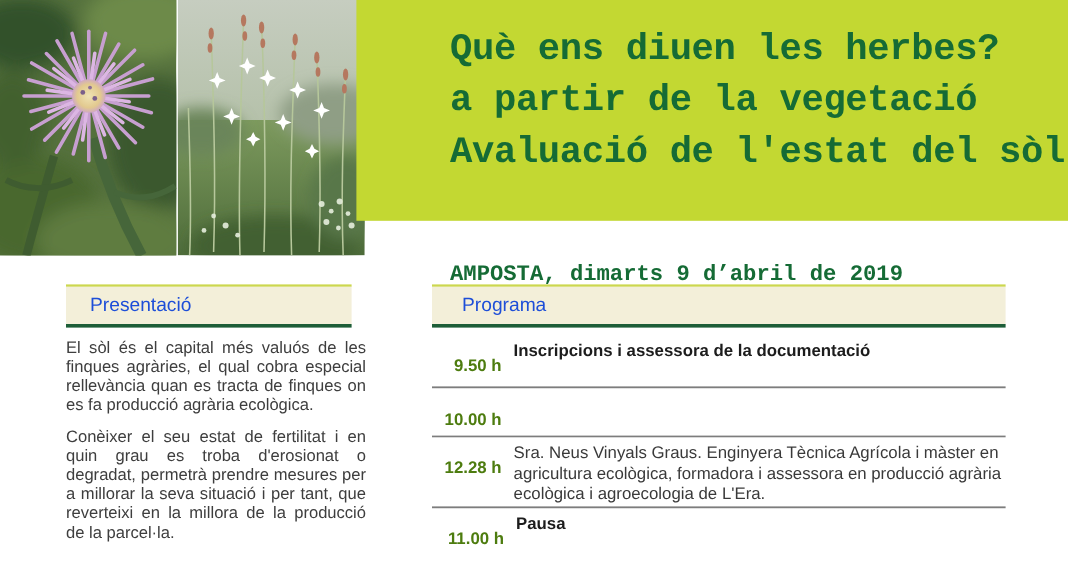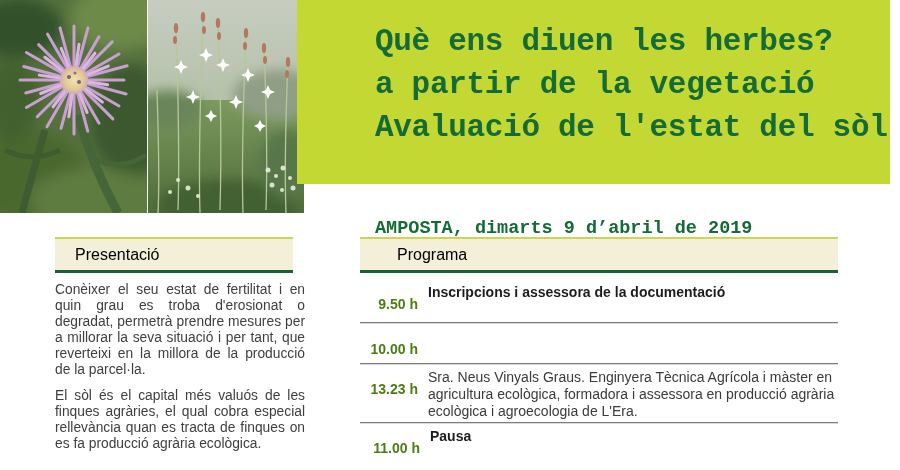--- a/index.html
+++ b/index.html
@@ -32,31 +32,31 @@
     position:absolute; left:78px; top:173px;
     font-size:18.5px; font-weight:bold; color:#156b35; line-height:23px;margin-top:44px;
   }
 
   
   .sec-topline { position:absolute; height:2px; background:#ccd74f; }
   .sec-box {
     position:absolute; height:31px; background:#f3efd9;
     display:flex; align-items:center;
   }
-  .sec-title { font-size:16px; color:#000000; }
+  .sec-title { font-size:16px; color:#1d4ed8; }
   .sec-rule { position:absolute; height:3px; background:#1d5e38; }
 
   .tl-left  { left:55px;  top:237px; width:238px; }
   .bx-left  { left:55px;  top:239px; width:238px; }
   .bx-left .sec-title { padding-left:20px; }
   .rl-left  { left:55px;  top:270px; width:238px; }
 
   .tl-right { left:360px; top:237px; width:478px; }
   .bx-right { left:360px; top:239px; width:478px; }
-  .bx-right .sec-title { padding-left:37px; }
+  .bx-right .sec-title { padding-left:25px; }
   .rl-right { left:360px; top:270px; width:478px; }
 
   
   .presentation-text {
     position:absolute; left:55px; top:282px; width:250px;
   }
   .presentation-text p {
     font-size:13.8px; line-height:16px; color:#3e3e3e;
     text-align:justify; margin-bottom:10px;
   }
@@ -242,22 +242,22 @@
     <div class="date-line">AMPOSTA, dimarts 9 d’abril de 2019</div>
   </div>
 
   <div class="sec-topline tl-left"></div>
   <div class="sec-box bx-left">
     <span class="sec-title">Presentació</span>
   </div>
   <div class="sec-rule rl-left"></div>
 
   <div class="presentation-text">
+    <p>El sòl és el capital més valuós de les finques agràries, el qual cobra especial rellevància quan es tracta de finques on es fa producció agrària ecològica.</p>
     <p>Conèixer el seu estat de fertilitat i en quin grau es troba d'erosionat o degradat, permetrà prendre mesures per a millorar la seva situació i per tant, que reverteixi en la millora de la producció de la parcel·la.</p>
-    <p>El sòl és el capital més valuós de les finques agràries, el qual cobra especial rellevància quan es tracta de finques on es fa producció agrària ecològica.</p>
   </div>
 
   <div class="sec-topline tl-right"></div>
   <div class="sec-box bx-right">
     <span class="sec-title">Programa</span>
   </div>
   <div class="sec-rule rl-right"></div>
 
   <div class="program-list">
 
@@ -270,21 +270,21 @@
     <div class="psep"></div>
 
     <div class="prow p-b">
       <div class="ptime">10.00 h</div>
       <div class="pbody">
       </div>
     </div>
     <div class="psep"></div>
 
     <div class="prow p-c">
-      <div class="ptime">13.23 h</div>
+      <div class="ptime">12.28 h</div>
       <div class="pbody">
         <div class="pspeaker">Sra. Neus Vinyals Graus. Enginyera Tècnica Agrícola i màster en agricultura ecològica, formadora i assessora en producció agrària ecològica i agroecologia de L'Era.</div>
       </div>
     </div>
     <div class="psep"></div>
 
     <div class="prow p-d">
       <div class="ptime">11.00 h</div>
       <div class="pbody">
         <div class="ptitle">Pausa</div>

